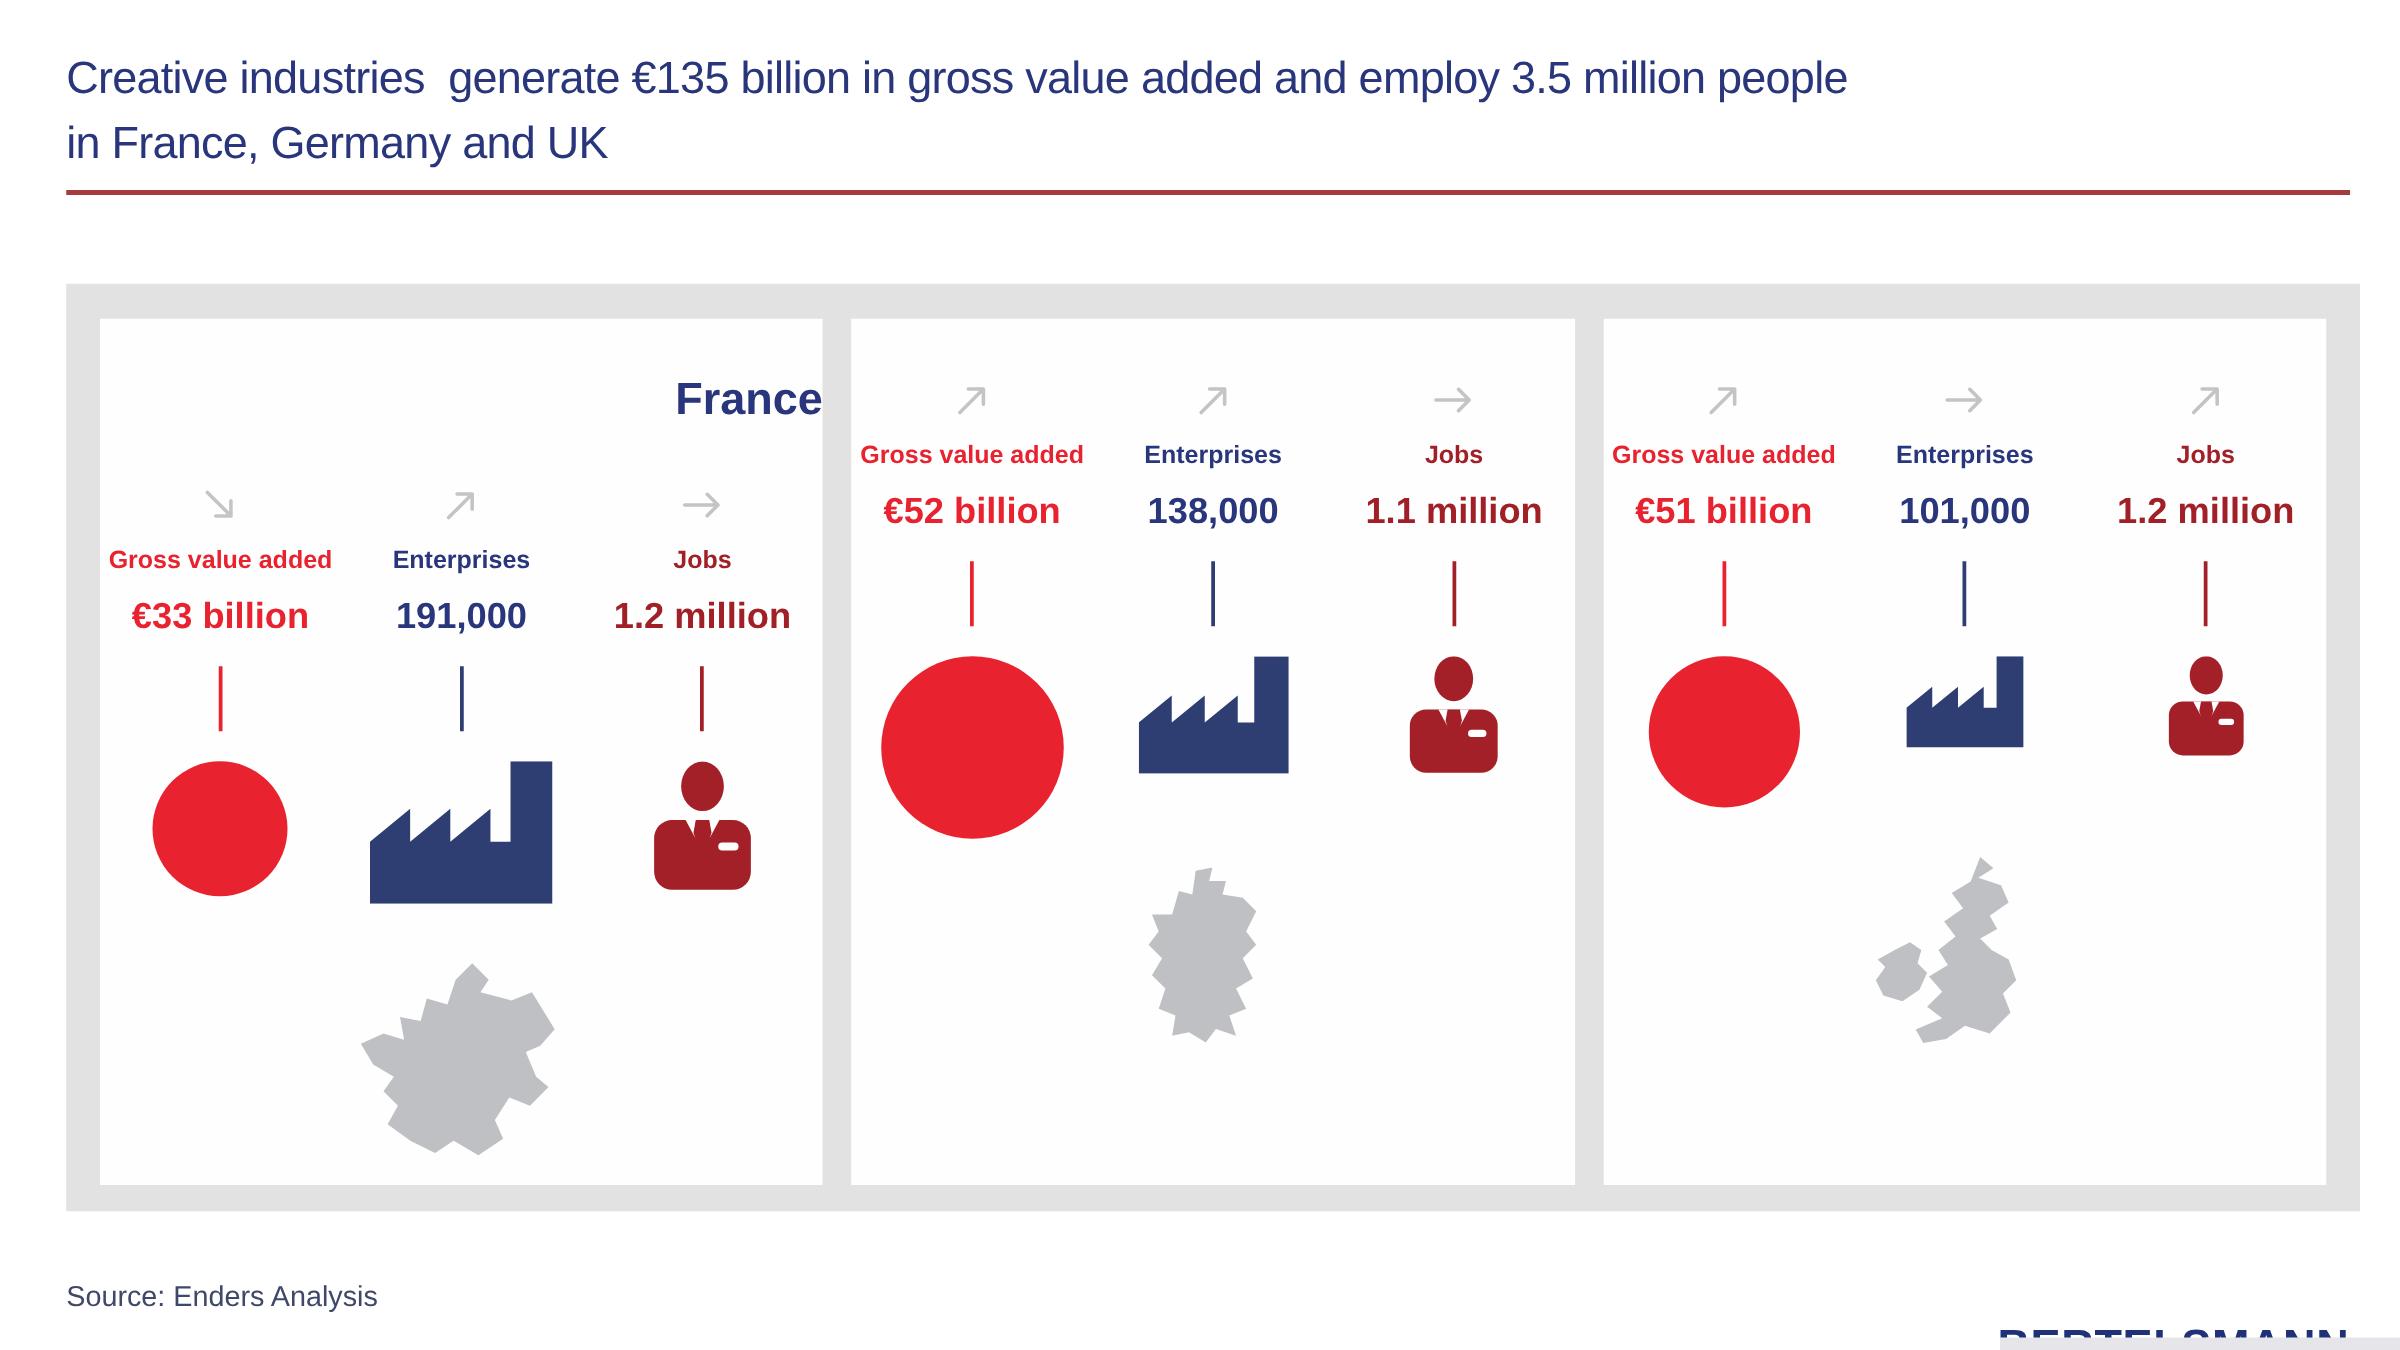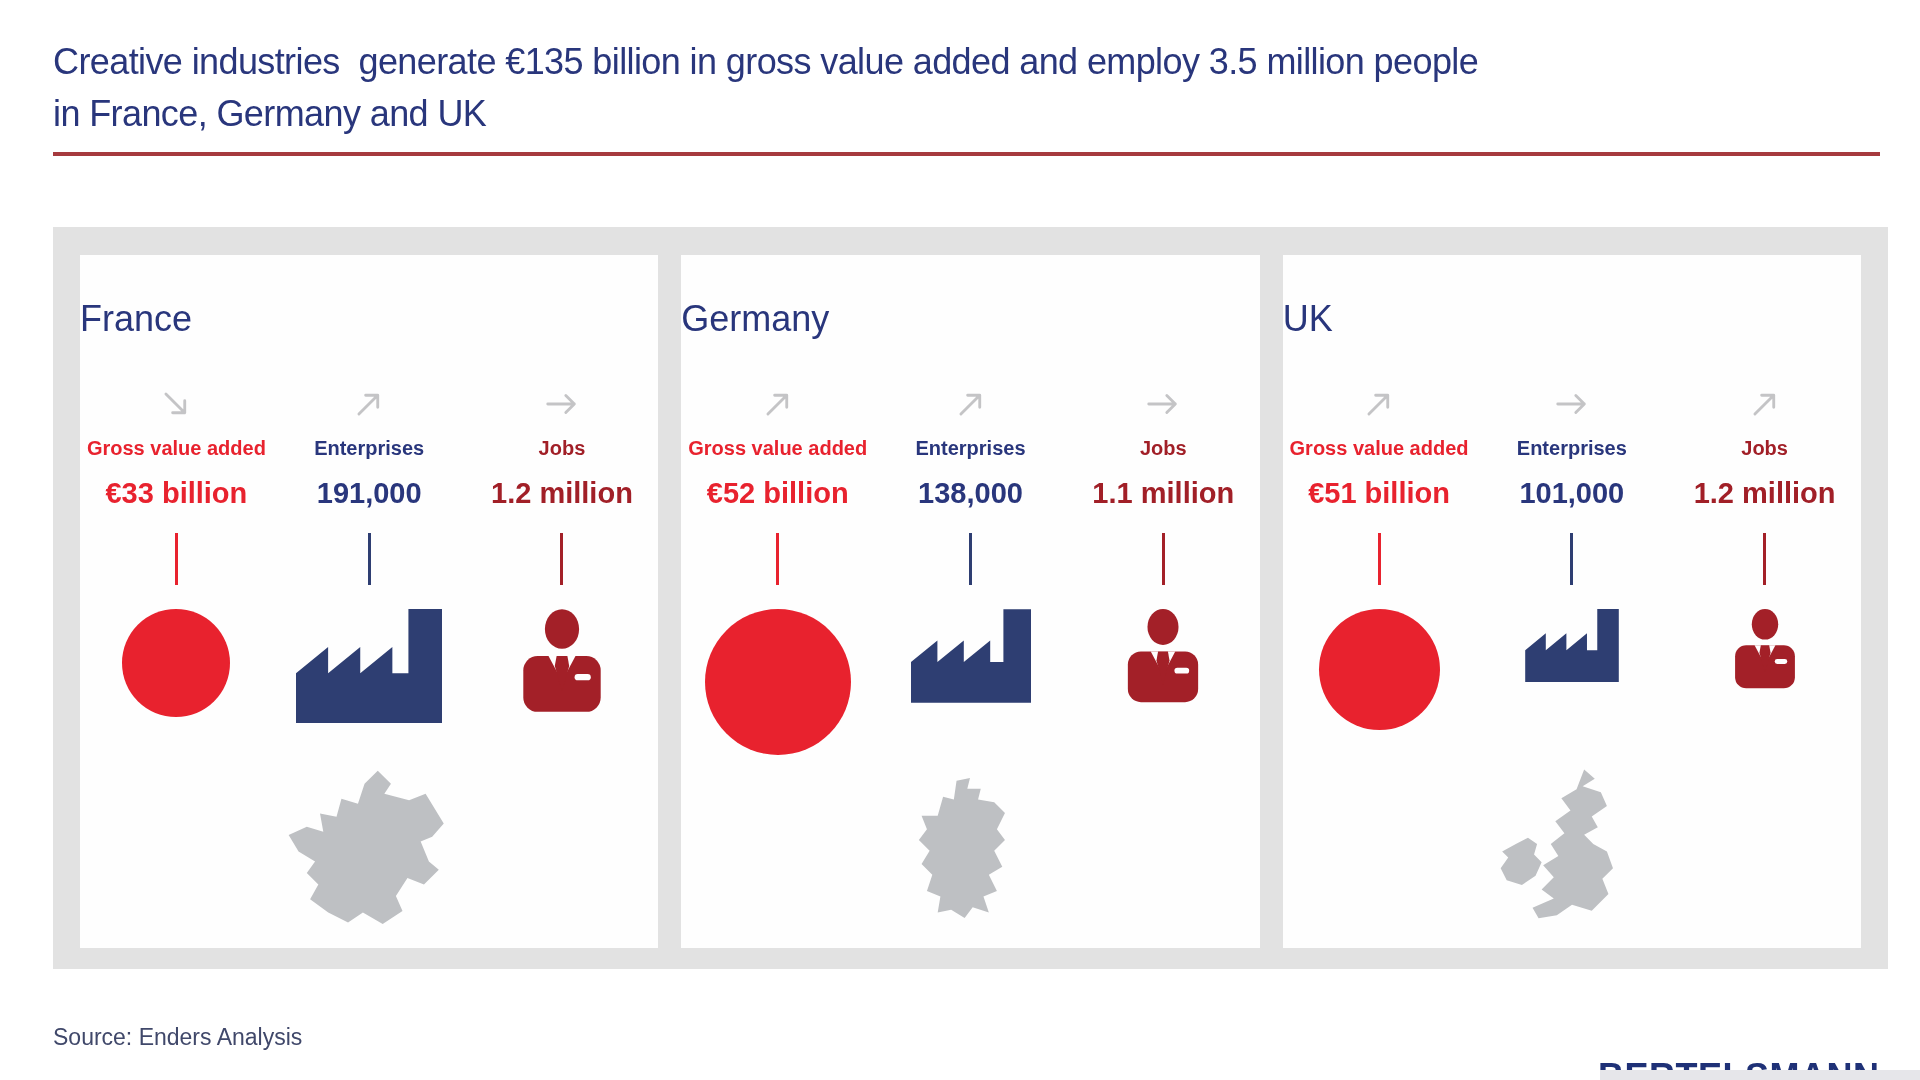--- a/index.html
+++ b/index.html
@@ -12,22 +12,22 @@
            font-size:36px; line-height:52px; letter-spacing:-0.6px;
            font-weight:400; white-space:pre-wrap; }
   .title-rule { position:absolute; left:53px; top:152px; width:1827px; height:4px;
                 background:#a63a3e; }
 
   
   .board { position:absolute; left:53px; top:227px; width:1835px; height:742px;
            background:#e2e2e2; display:flex; gap:23px; padding:28px 27px 21px; }
   .panel { flex:1; background:#fefefe; position:relative; }
 
-  .country-title { padding-top:44px; text-align:left; font-size:36px;
-                   line-height:40px; color:#29367c; font-weight:400; }
+  .country-title { padding-top:44px; text-align:right; font-size:36px;
+                   line-height:40px; color:#29367c; font-weight:700; }
 
   .stats-row { display:flex; margin-top:46px;justify-content:space-between; }
   .stat { flex:1; text-align:center; }
   .arrow { height:38px; display:flex; justify-content:center; align-items:center; }
   .arrow svg { width:38px; height:38px; stroke:#c4c4c6; stroke-width:3;
                fill:none; stroke-linecap:round; stroke-linejoin:round; }
   .dir-up-right svg { transform:rotate(-45deg); }
   .dir-down-right svg { transform:rotate(45deg); }
   .stat-label { margin-top:14px; font-size:20px; line-height:22px; font-weight:700; }
   .stat-value { margin-top:18px; font-size:29px; line-height:32px; font-weight:700; }
@@ -136,21 +136,20 @@
       </div>
 
       <div class="map-row">
         <svg class="map-icon" viewBox="0 0 100 100">
           <polygon points="55,1 63,9 59,15 74,19 84,15 95,33 88,41 81,44 86,56 92,61 83,70 73,66 66,77 70,86 58,94 46,87 37,93 25,87 14,79 19,70 12,63 17,56 7,50 1,40 12,35 22,38 20,27 30,29 33,18 43,21 47,9"></polygon>
         </svg>
       </div>
     </div>
 
     <div class="panel panel-1">
-      <div class="country-title">Germany</div>
 
       <div class="stats-row">
         <div class="stat">
           <div class="arrow dir-up-right">
             <svg viewBox="0 0 40 40">
                 <path d="M5 20 H33 M24 11 L33 20 L24 29"></path>
               </svg>
           </div>
           <div class="stat-label c-red">Gross value added</div>
           <div class="stat-value c-red">€52 billion</div>
@@ -199,21 +198,20 @@
       </div>
 
       <div class="map-row">
         <svg class="map-icon" viewBox="0 0 80 110">
           <polygon points="30,2 40,0 38,8 48,8 46,16 58,18 66,26 60,38 66,46 58,54 64,66 54,72 60,84 50,88 54,100 42,96 36,104 26,98 16,100 18,88 8,84 12,72 4,64 10,54 2,46 8,38 4,28 16,28 20,14 28,16"></polygon>
         </svg>
       </div>
     </div>
 
     <div class="panel panel-2">
-      <div class="country-title">UK</div>
 
       <div class="stats-row">
         <div class="stat">
           <div class="arrow dir-up-right">
             <svg viewBox="0 0 40 40">
                 <path d="M5 20 H33 M24 11 L33 20 L24 29"></path>
               </svg>
           </div>
           <div class="stat-label c-red">Gross value added</div>
           <div class="stat-value c-red">€51 billion</div>

